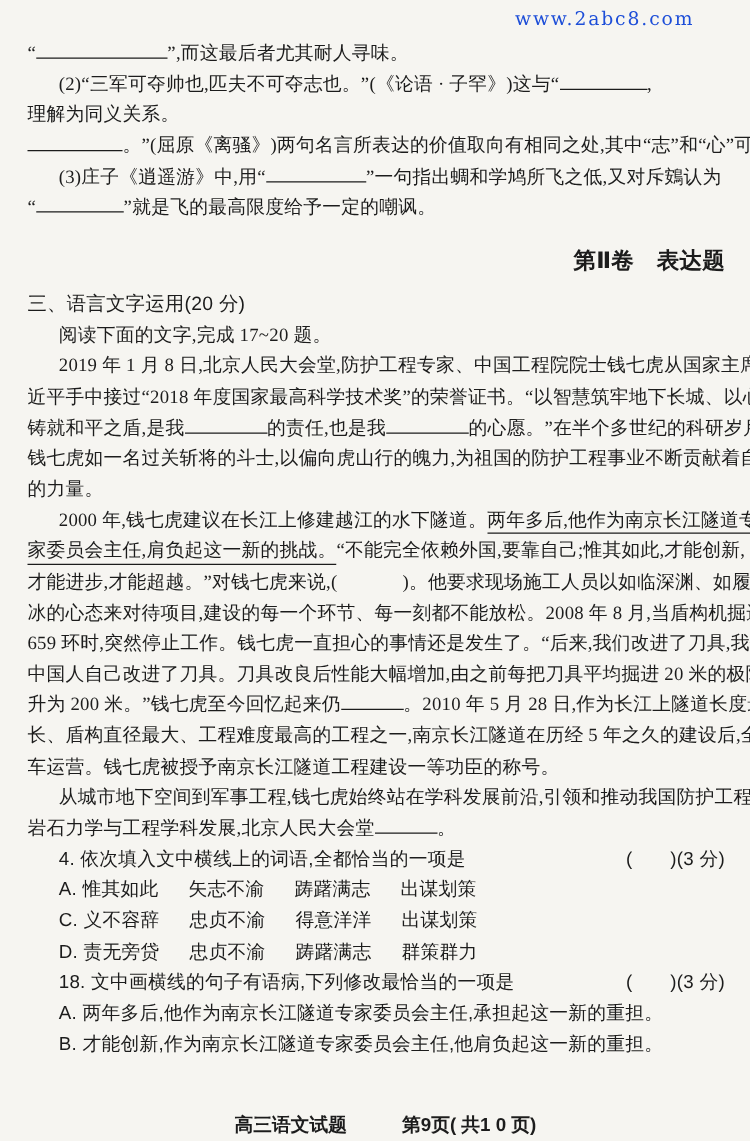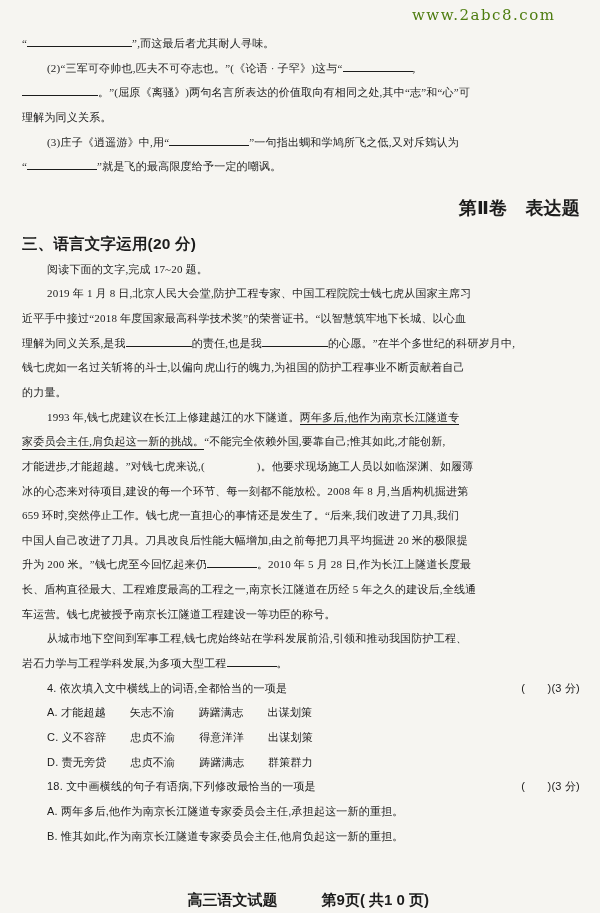--- a/index.html
+++ b/index.html
@@ -8,40 +8,40 @@
     width:600px; height:913px;
     margin:0 auto;
     background:#f6f5f1;
     color:#1c1c1c;
     font-family:"Liberation Serif","DejaVu Serif",serif;
     overflow:hidden;
   }
   .watermark {
     position:absolute; top:6px; left:412px;
     font-size:15px; letter-spacing:1.5px;
-    color:#4d7c0f;
+    color:#1d4ed8;
     font-family:"DejaVu Serif","Liberation Serif",serif;
   }
   #doc { position:absolute; top:31px; left:22px; width:558px; }
   .line {
     position:relative;
     line-height:24.65px;
     min-height:24.65px;
-    font-size:11px;
+    font-size:15px;
     letter-spacing:0.2px;
     white-space:pre;
   }
   .indent { padding-left:25px;font-family:Liberation Serif, serif; }
   .sans { font-family:"Liberation Sans","DejaVu Sans",sans-serif; }
   .heading {
     text-align:right; font-weight:bold; font-size:18px;
     line-height:30px; min-height:30px;
     font-family:"Liberation Sans","DejaVu Sans",sans-serif;
   }
-  .section { font-weight:bold; font-size:15.5px;
+  .section { font-weight:normal; font-size:15.5px;
     font-family:"Liberation Sans","DejaVu Sans",sans-serif; }
   .blank {
     display:inline-block; height:14px;
     border-bottom:1.4px solid #1c1c1c;
     vertical-align:baseline;
   }
   .uline { border-bottom:1.4px solid #1c1c1c; padding-bottom:1.5px; }
   .gapseg { display:inline-block; }
   .seg-right { position:absolute; right:0; top:0; }
   .footer {
@@ -53,47 +53,47 @@
   .footer .pgnum { margin-left:44px; }
 </style>
 </head>
 <body>
 
 <div class="page">
   <div class="watermark">www.2abc8.com</div>
   <div id="doc">
       <div class="line"><span>“</span><span class="blank" style="width: 105px;"></span><span>”,而这最后者尤其耐人寻味。</span></div>
       <div class="line indent"><span>(2)“三军可夺帅也,匹夫不可夺志也。”(《论语 · 子罕》)这与“</span><span class="blank" style="width: 70px;"></span><span>,</span></div>
+      <div class="line"><span>理解为同义关系。</span></div>
       <div class="line"><span class="blank" style="width: 76px;"></span><span>。”(屈原《离骚》)两句名言所表达的价值取向有相同之处,其中“志”和“心”可</span></div>
-      <div class="line"><span>理解为同义关系。</span></div>
       <div class="line indent"><span>(3)庄子《逍遥游》中,用“</span><span class="blank" style="width: 80px;"></span><span>”一句指出蜩和学鸠所飞之低,又对斥鴳认为</span></div>
       <div class="line"><span>“</span><span class="blank" style="width: 70px;"></span><span>”就是飞的最高限度给予一定的嘲讽。</span></div>
       <div class="line heading" style="margin-top: 14px;"><span>第Ⅱ卷　表达题</span></div>
       <div class="line section" style="margin-top: 9px;"><span>三、语言文字运用(20 分)</span></div>
       <div class="line indent"><span>阅读下面的文字,完成 17~20 题。</span></div>
       <div class="line indent"><span>2019 年 1 月 8 日,北京人民大会堂,防护工程专家、中国工程院院士钱七虎从国家主席习</span></div>
       <div class="line"><span>近平手中接过“2018 年度国家最高科学技术奖”的荣誉证书。“以智慧筑牢地下长城、以心血</span></div>
-      <div class="line"><span>理解为同义关系,是我</span><span class="blank" style="width: 66px;"></span><span>的责任,也是我</span><span class="blank" style="width: 66px;"></span><span>的心愿。”在半个多世纪的科研岁月中,</span></div>
+      <div class="line"><span>铸就和平之盾,是我</span><span class="blank" style="width: 66px;"></span><span>的责任,也是我</span><span class="blank" style="width: 66px;"></span><span>的心愿。”在半个多世纪的科研岁月中,</span></div>
       <div class="line"><span>钱七虎如一名过关斩将的斗士,以偏向虎山行的魄力,为祖国的防护工程事业不断贡献着自己</span></div>
       <div class="line"><span>的力量。</span></div>
-      <div class="line indent"><span>1993 年,钱七虎建议在长江上修建越江的水下隧道。</span><span class="uline">两年多后,他作为南京长江隧道专</span></div>
+      <div class="line indent"><span>2000 年,钱七虎建议在长江上修建越江的水下隧道。</span><span class="uline">两年多后,他作为南京长江隧道专</span></div>
       <div class="line"><span class="uline">家委员会主任,肩负起这一新的挑战。</span><span>“不能完全依赖外国,要靠自己;惟其如此,才能创新,</span></div>
       <div class="line"><span>才能进步,才能超越。”对钱七虎来说,(</span><span class="gapseg" style="width: 52px;"></span><span>)。他要求现场施工人员以如临深渊、如履薄</span></div>
       <div class="line"><span>冰的心态来对待项目,建设的每一个环节、每一刻都不能放松。2008 年 8 月,当盾构机掘进第</span></div>
       <div class="line"><span>659 环时,突然停止工作。钱七虎一直担心的事情还是发生了。“后来,我们改进了刀具,我们</span></div>
       <div class="line"><span>中国人自己改进了刀具。刀具改良后性能大幅增加,由之前每把刀具平均掘进 20 米的极限提</span></div>
       <div class="line"><span>升为 200 米。”钱七虎至今回忆起来仍</span><span class="blank" style="width: 50px;"></span><span>。2010 年 5 月 28 日,作为长江上隧道长度最</span></div>
       <div class="line"><span>长、盾构直径最大、工程难度最高的工程之一,南京长江隧道在历经 5 年之久的建设后,全线通</span></div>
       <div class="line"><span>车运营。钱七虎被授予南京长江隧道工程建设一等功臣的称号。</span></div>
       <div class="line indent"><span>从城市地下空间到军事工程,钱七虎始终站在学科发展前沿,引领和推动我国防护工程、</span></div>
-      <div class="line"><span>岩石力学与工程学科发展,为多项大型工程</span><span class="blank" style="width: 50px;"></span><span>。</span></div>
+      <div class="line"><span>岩石力学与工程学科发展,北京人民大会堂</span><span class="blank" style="width: 50px;"></span><span>。</span></div>
       <div class="line indent sans"><span>4. 依次填入文中横线上的词语,全都恰当的一项是</span><span class="seg-right">(　　)(3 分)</span></div>
-      <div class="line indent sans"><span>A. 才能超越</span><span class="gapseg" style="width: 24px;"></span><span>矢志不渝</span><span class="gapseg" style="width: 24px;"></span><span>踌躇满志</span><span class="gapseg" style="width: 24px;"></span><span>出谋划策</span></div>
+      <div class="line indent sans"><span>A. 惟其如此</span><span class="gapseg" style="width: 24px;"></span><span>矢志不渝</span><span class="gapseg" style="width: 24px;"></span><span>踌躇满志</span><span class="gapseg" style="width: 24px;"></span><span>出谋划策</span></div>
       <div class="line indent sans"><span>C. 义不容辞</span><span class="gapseg" style="width: 24px;"></span><span>忠贞不渝</span><span class="gapseg" style="width: 24px;"></span><span>得意洋洋</span><span class="gapseg" style="width: 24px;"></span><span>出谋划策</span></div>
       <div class="line indent sans"><span>D. 责无旁贷</span><span class="gapseg" style="width: 24px;"></span><span>忠贞不渝</span><span class="gapseg" style="width: 24px;"></span><span>踌躇满志</span><span class="gapseg" style="width: 24px;"></span><span>群策群力</span></div>
       <div class="line indent sans"><span>18. 文中画横线的句子有语病,下列修改最恰当的一项是</span><span class="seg-right">(　　)(3 分)</span></div>
       <div class="line indent sans"><span>A. 两年多后,他作为南京长江隧道专家委员会主任,承担起这一新的重担。</span></div>
-      <div class="line indent sans"><span>B. 惟其如此,作为南京长江隧道专家委员会主任,他肩负起这一新的重担。</span></div>
+      <div class="line indent sans"><span>B. 才能创新,作为南京长江隧道专家委员会主任,他肩负起这一新的重担。</span></div>
     </div>
   <div class="footer">
     <span>高三语文试题</span><span class="pgnum">第9页( 共1 0 页)</span>
   </div>
 </div>
 
 </body></html>

